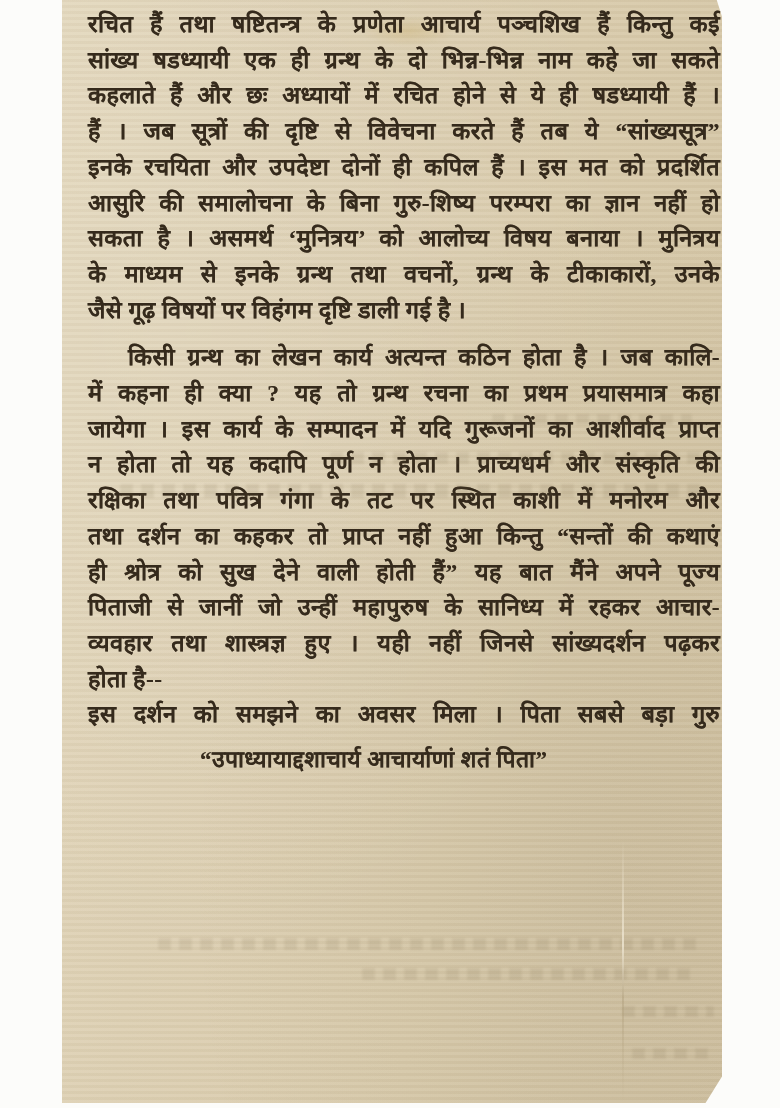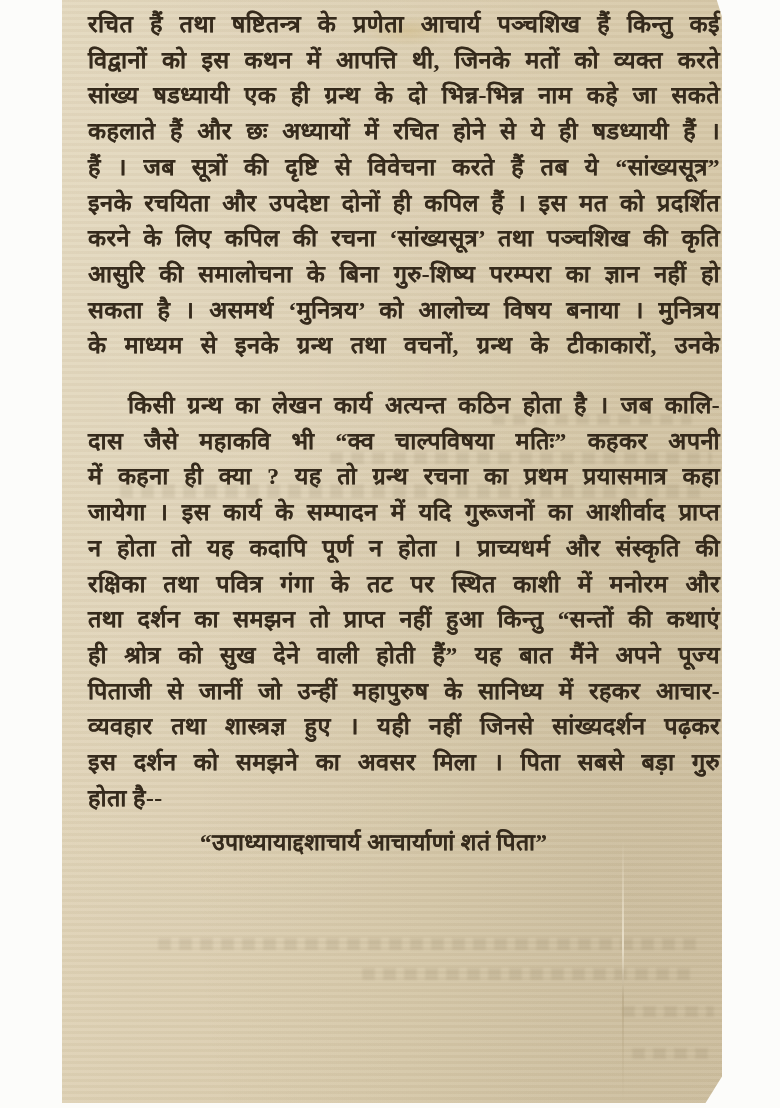--- a/index.html
+++ b/index.html
@@ -24,21 +24,21 @@
   }
   .textblock{
     position:absolute;left:26px;top:7px;width:632px;
     font-size:23.5px;line-height:35.7px;font-weight:700;
     color:#352a1c;letter-spacing:.4px;
     text-shadow:0 0 .4px rgba(53,42,28,.55);
   }
   .line{text-align:justify;text-align-last:justify;white-space:normal;}
   .line.endline{text-align-last:left;}
   .indent{text-indent:40px;}
-  .para2{margin-top:24px;}
+  .para2{margin-top:12px;}
   .verse{margin-top:7px;padding-left:112px;line-height:40px;font-size:23px;}
   .verse .line{text-align:left;text-align-last:left;}
   
   .ghost{
     position:absolute;pointer-events:none;opacity:.55;filter:blur(1.3px);
     background:repeating-linear-gradient(90deg,rgba(118,102,72,.20) 0 13px,rgba(118,102,72,0) 13px 21px);
     border-radius:2px;
   }
   .stamp{
     position:absolute;left:298px;top:16px;width:96px;height:30px;
@@ -55,44 +55,42 @@
 <body>
 
 <div class="paper">
 
   <div class="stamp"></div>
 
   <div class="textblock">
 
     <div class="para1">
       <div class="line">रचित हैं तथा षष्टितन्त्र के प्रणेता आचार्य पञ्चशिख हैं किन्तु कई</div>
-      <div class="line">विद्वानों को इस कथन में आपत्ति थी, जिनके मतों को व्यक्त करते</div>
       <div class="line">सांख्य षडध्यायी एक ही ग्रन्थ के दो भिन्न-भिन्न नाम कहे जा सकते</div>
       <div class="line">कहलाते हैं और छः अध्यायों में रचित होने से ये ही षडध्यायी हैं ।</div>
       <div class="line">हैं । जब सूत्रों की दृष्टि से विवेचना करते हैं तब ये “सांख्यसूत्र”</div>
       <div class="line">इनके रचयिता और उपदेष्टा दोनों ही कपिल हैं । इस मत को प्रदर्शित</div>
-      <div class="line">करने के लिए कपिल की रचना ‘सांख्यसूत्र’ तथा पञ्चशिख की कृति</div>
       <div class="line">आसुरि की समालोचना के बिना गुरु-शिष्य परम्परा का ज्ञान नहीं हो</div>
       <div class="line">सकता है ।  असमर्थ ‘मुनित्रय’ को आलोच्य विषय बनाया ।  मुनित्रय</div>
       <div class="line">के माध्यम से इनके ग्रन्थ तथा वचनों, ग्रन्थ के टीकाकारों, उनके</div>
+      <div class="line endline">जैसे गूढ़ विषयों पर विहंगम दृष्टि डाली गई है ।</div>
     </div>
 
     <div class="para2">
       <div class="line indent">किसी ग्रन्थ का लेखन कार्य अत्यन्त कठिन होता है ।  जब कालि-</div>
-      <div class="line">दास जैसे महाकवि भी “क्व चाल्पविषया मतिः” कहकर अपनी</div>
       <div class="line">में कहना ही क्या ? यह तो ग्रन्थ रचना का प्रथम प्रयासमात्र कहा</div>
       <div class="line">जायेगा । इस कार्य के सम्पादन में यदि गुरूजनों का आशीर्वाद प्राप्त</div>
       <div class="line">न होता तो यह कदापि पूर्ण न होता ।  प्राच्यधर्म और संस्कृति की</div>
       <div class="line">रक्षिका तथा पवित्र गंगा के तट पर स्थित काशी में मनोरम और</div>
-      <div class="line">तथा दर्शन का समझन तो प्राप्त नहीं हुआ किन्तु “सन्तों की कथाएं</div>
+      <div class="line">तथा दर्शन का कहकर तो प्राप्त नहीं हुआ किन्तु “सन्तों की कथाएं</div>
       <div class="line">ही श्रोत्र को सुख देने वाली होती हैं” यह बात मैंने अपने पूज्य</div>
       <div class="line">पिताजी से जानीं जो उन्हीं महापुरुष के सानिध्य में रहकर आचार-</div>
       <div class="line">व्यवहार तथा शास्त्रज्ञ हुए ।  यही नहीं जिनसे सांख्यदर्शन पढ़कर</div>
+      <div class="line endline">होता है--</div>
       <div class="line">इस दर्शन को समझने का अवसर मिला । पिता सबसे बड़ा गुरु</div>
-      <div class="line endline">होता है--</div>
     </div>
 
     <div class="verse">
       <div class="line">“उपाध्यायाद्दशाचार्य आचार्याणां शतं पिता”</div>
 
     </div>
 
   </div>
 
   <div class="ghost" style="left:268px;top:452px;width:382px;height:12px;"></div>

